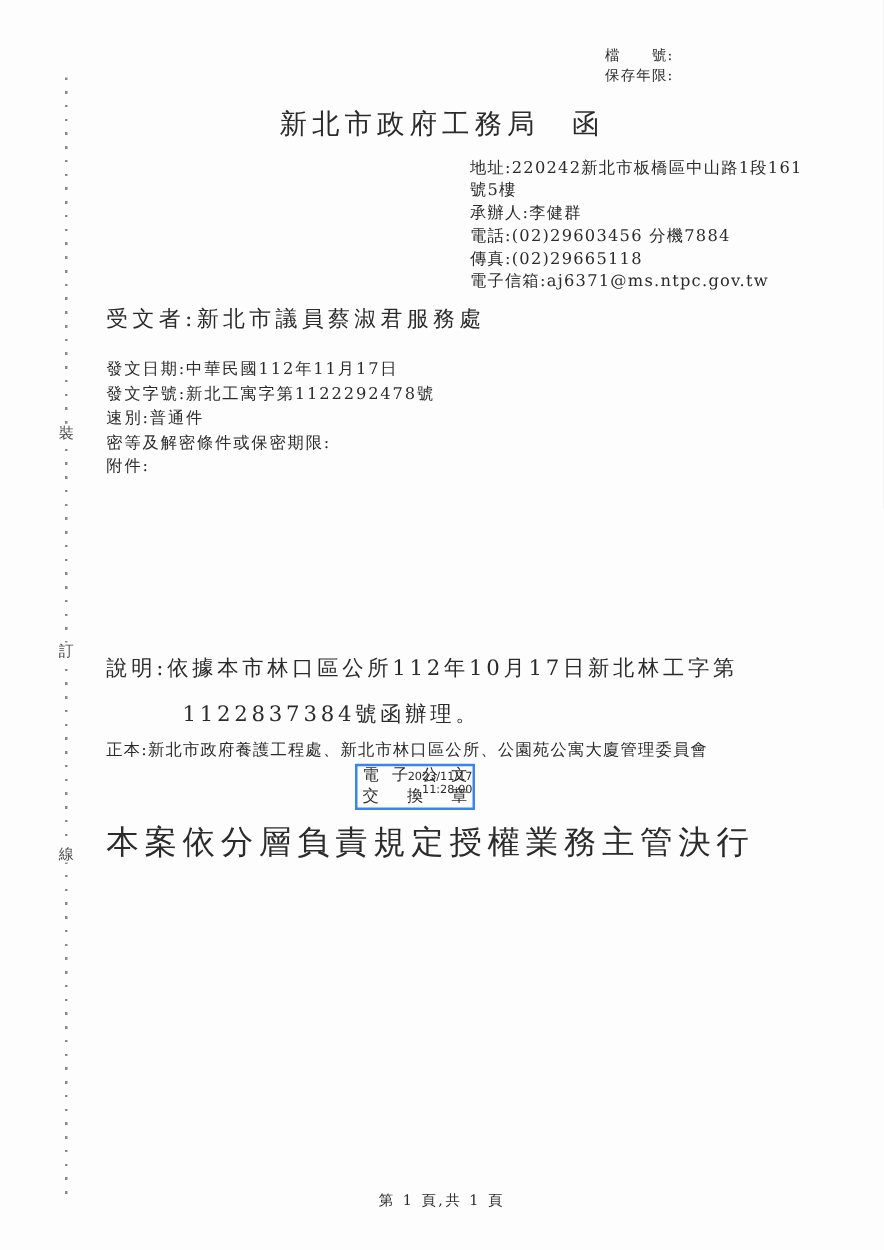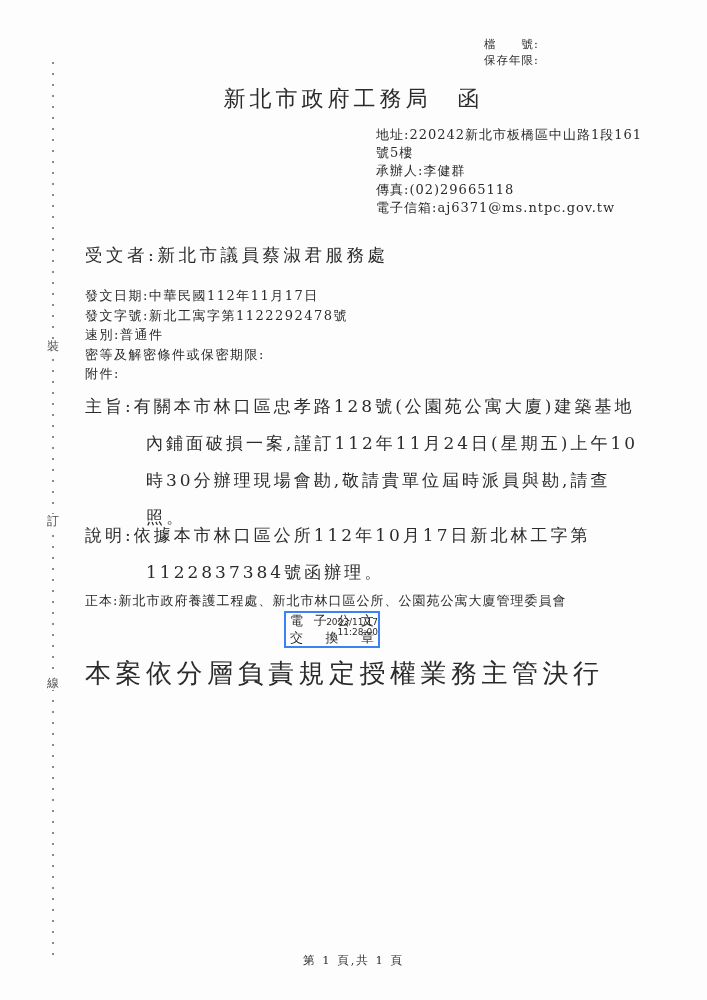--- a/index.html
+++ b/index.html
@@ -85,35 +85,35 @@
     <div>檔　　號:</div>
     <div>保存年限:</div>
   </div>
 
   <div class="title">新北市政府工務局　函</div>
 
   <div class="sender">
     <div>地址:220242新北市板橋區中山路1段161</div>
     <div>號5樓</div>
     <div>承辦人:李健群</div>
+    <div>電話:(02)29603456 分機7884</div>
     <div>傳真:(02)29665118</div>
     <div>電子信箱:aj6371@ms.ntpc.gov.tw</div>
   </div>
 
   <div class="recipient">受文者:新北市議員蔡淑君服務處</div>
 
   <div class="meta">
     <div>發文日期:中華民國112年11月17日</div>
     <div>發文字號:新北工寓字第1122292478號</div>
     <div>速別:普通件</div>
     <div>密等及解密條件或保密期限:</div>
     <div>附件:</div>
   </div>
 
-  <div class="bodyblock subject"><span>主旨:</span><span>有關本市林口區忠孝路128號(公園苑公寓大廈)建築基地內鋪面破損一案,謹訂112年11月24日(星期五)上午10時30分辦理現場會勘,敬請貴單位屆時派員與勘,請查照。</span></div>
 
   <div class="bodyblock explain"><span>說明:</span><span>依據本市林口區公所112年10月17日新北林工字第1122837384號函辦理。</span></div>
 
   <div class="copies">
     <div>正本:新北市政府養護工程處、新北市林口區公所、公園苑公寓大廈管理委員會</div>
   </div>
 
   <div class="stamp">
     <span class="stamp-row">電子公文</span>
     <span class="stamp-row">交換章</span>

